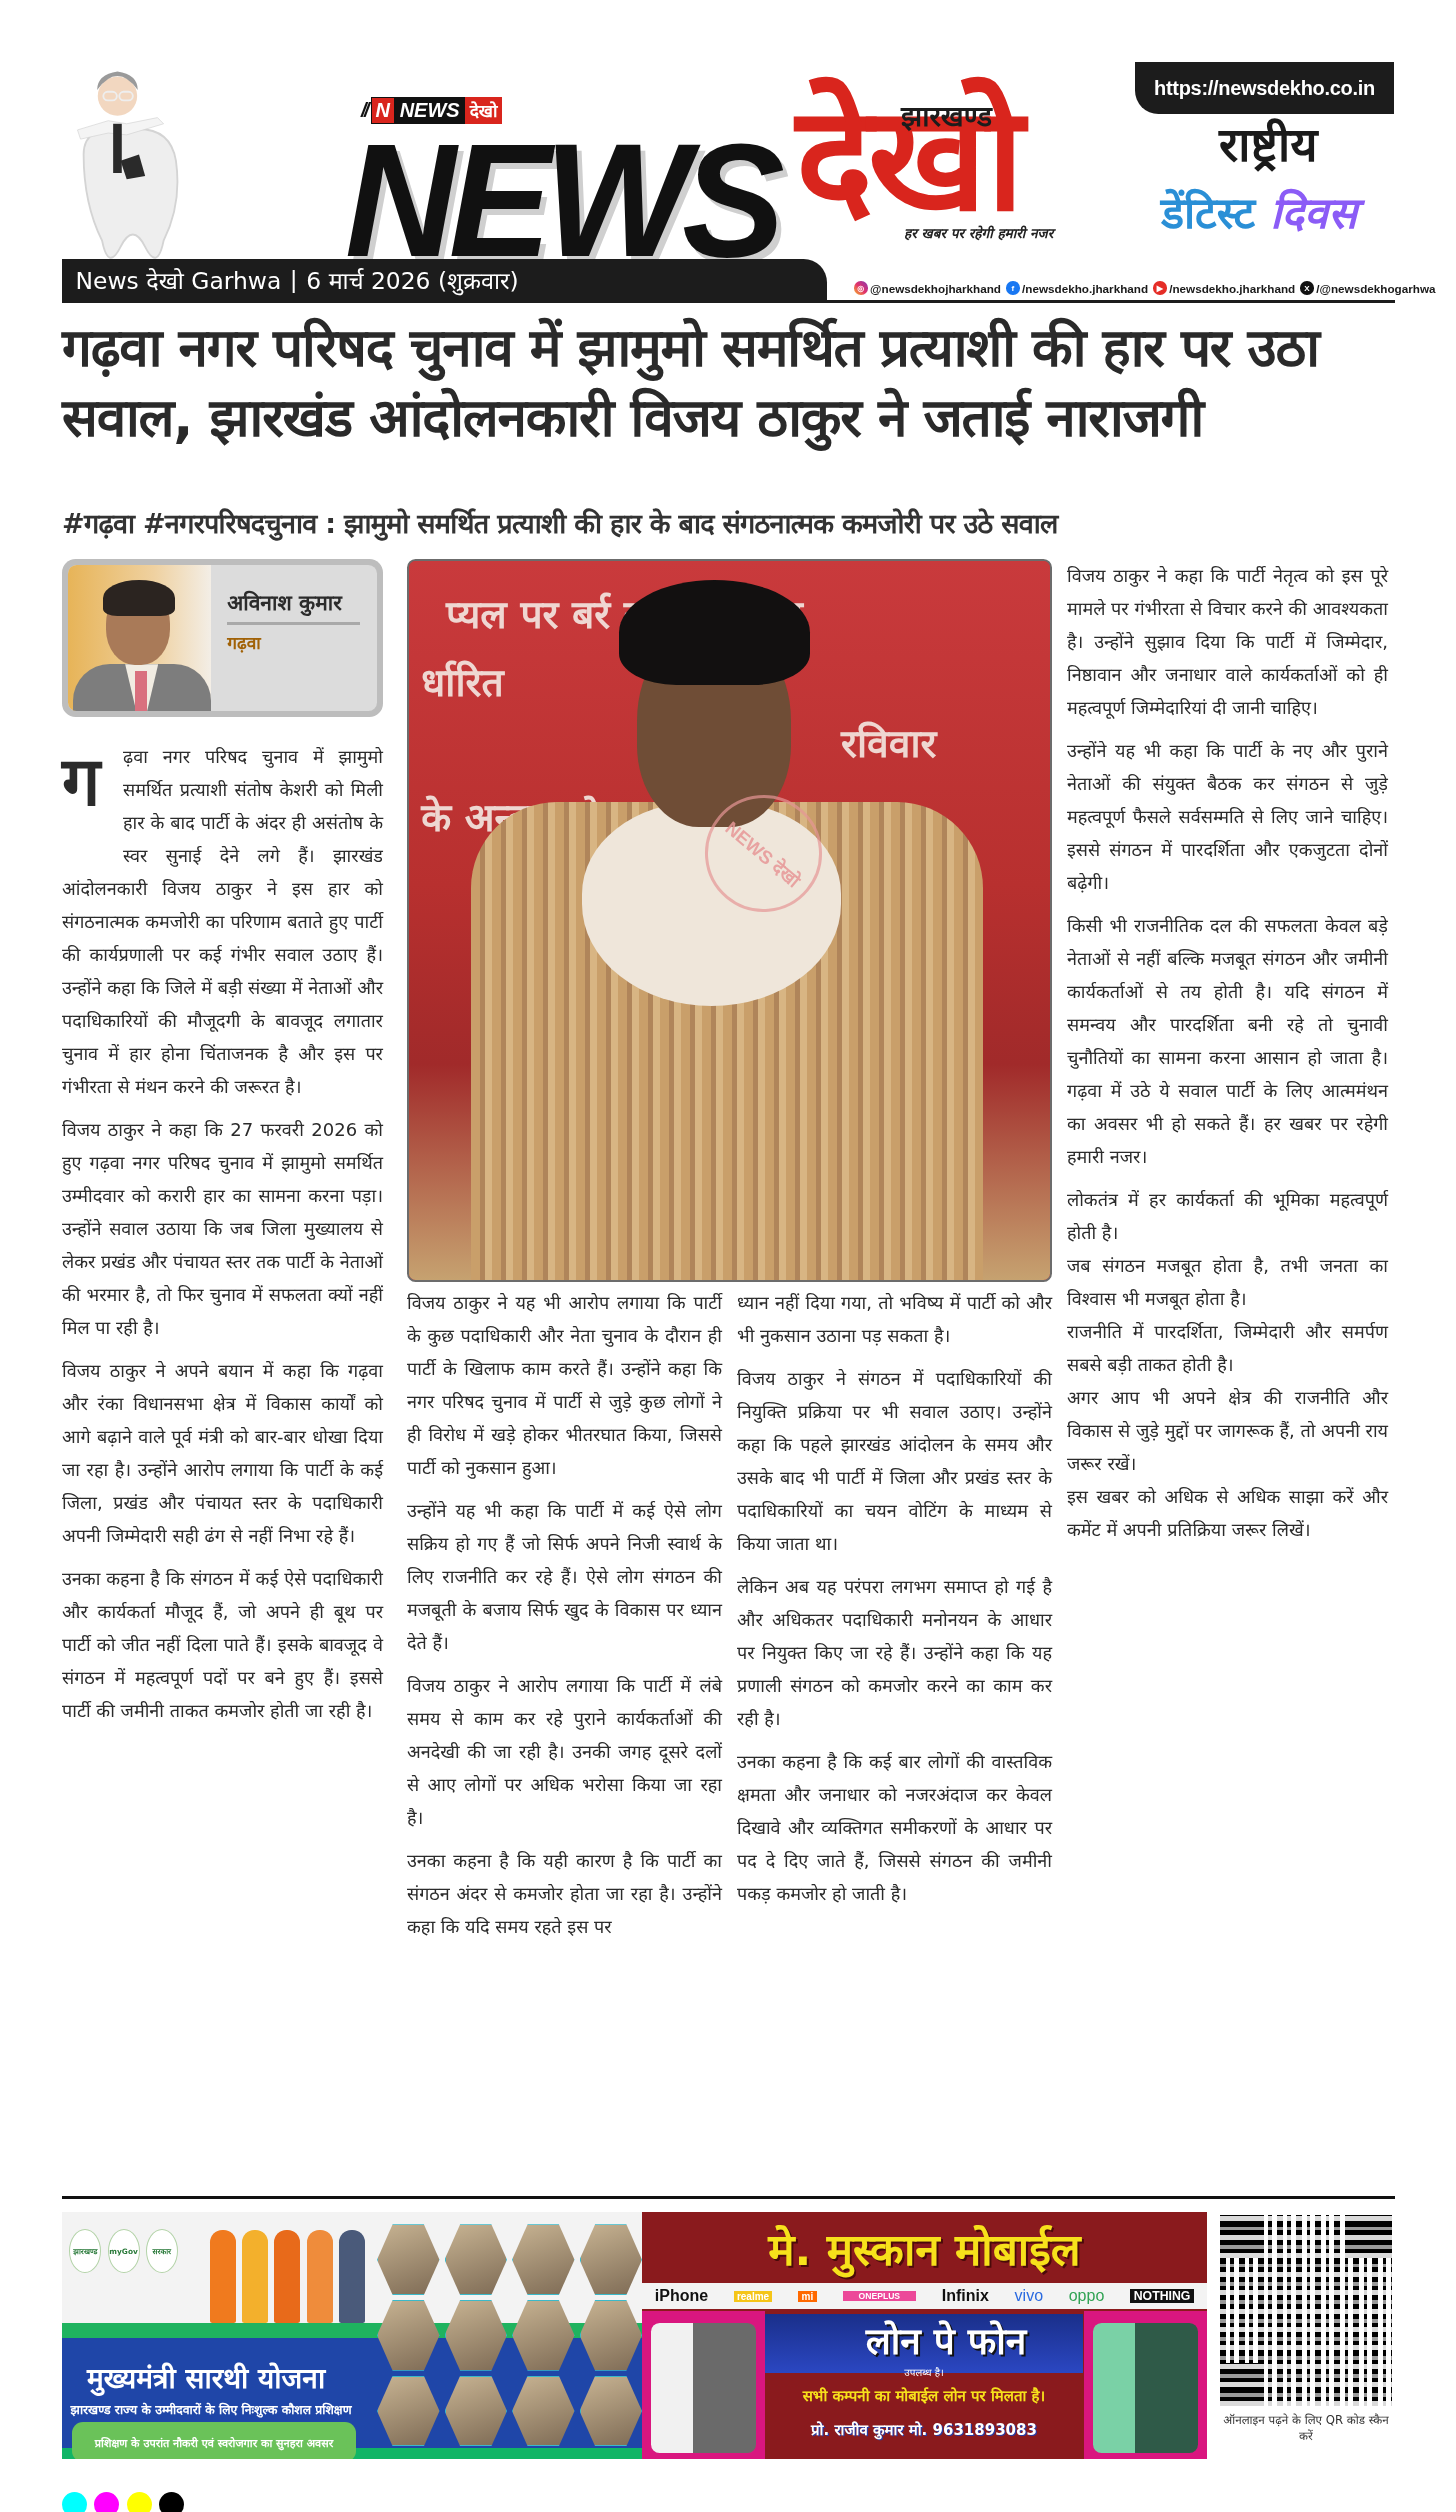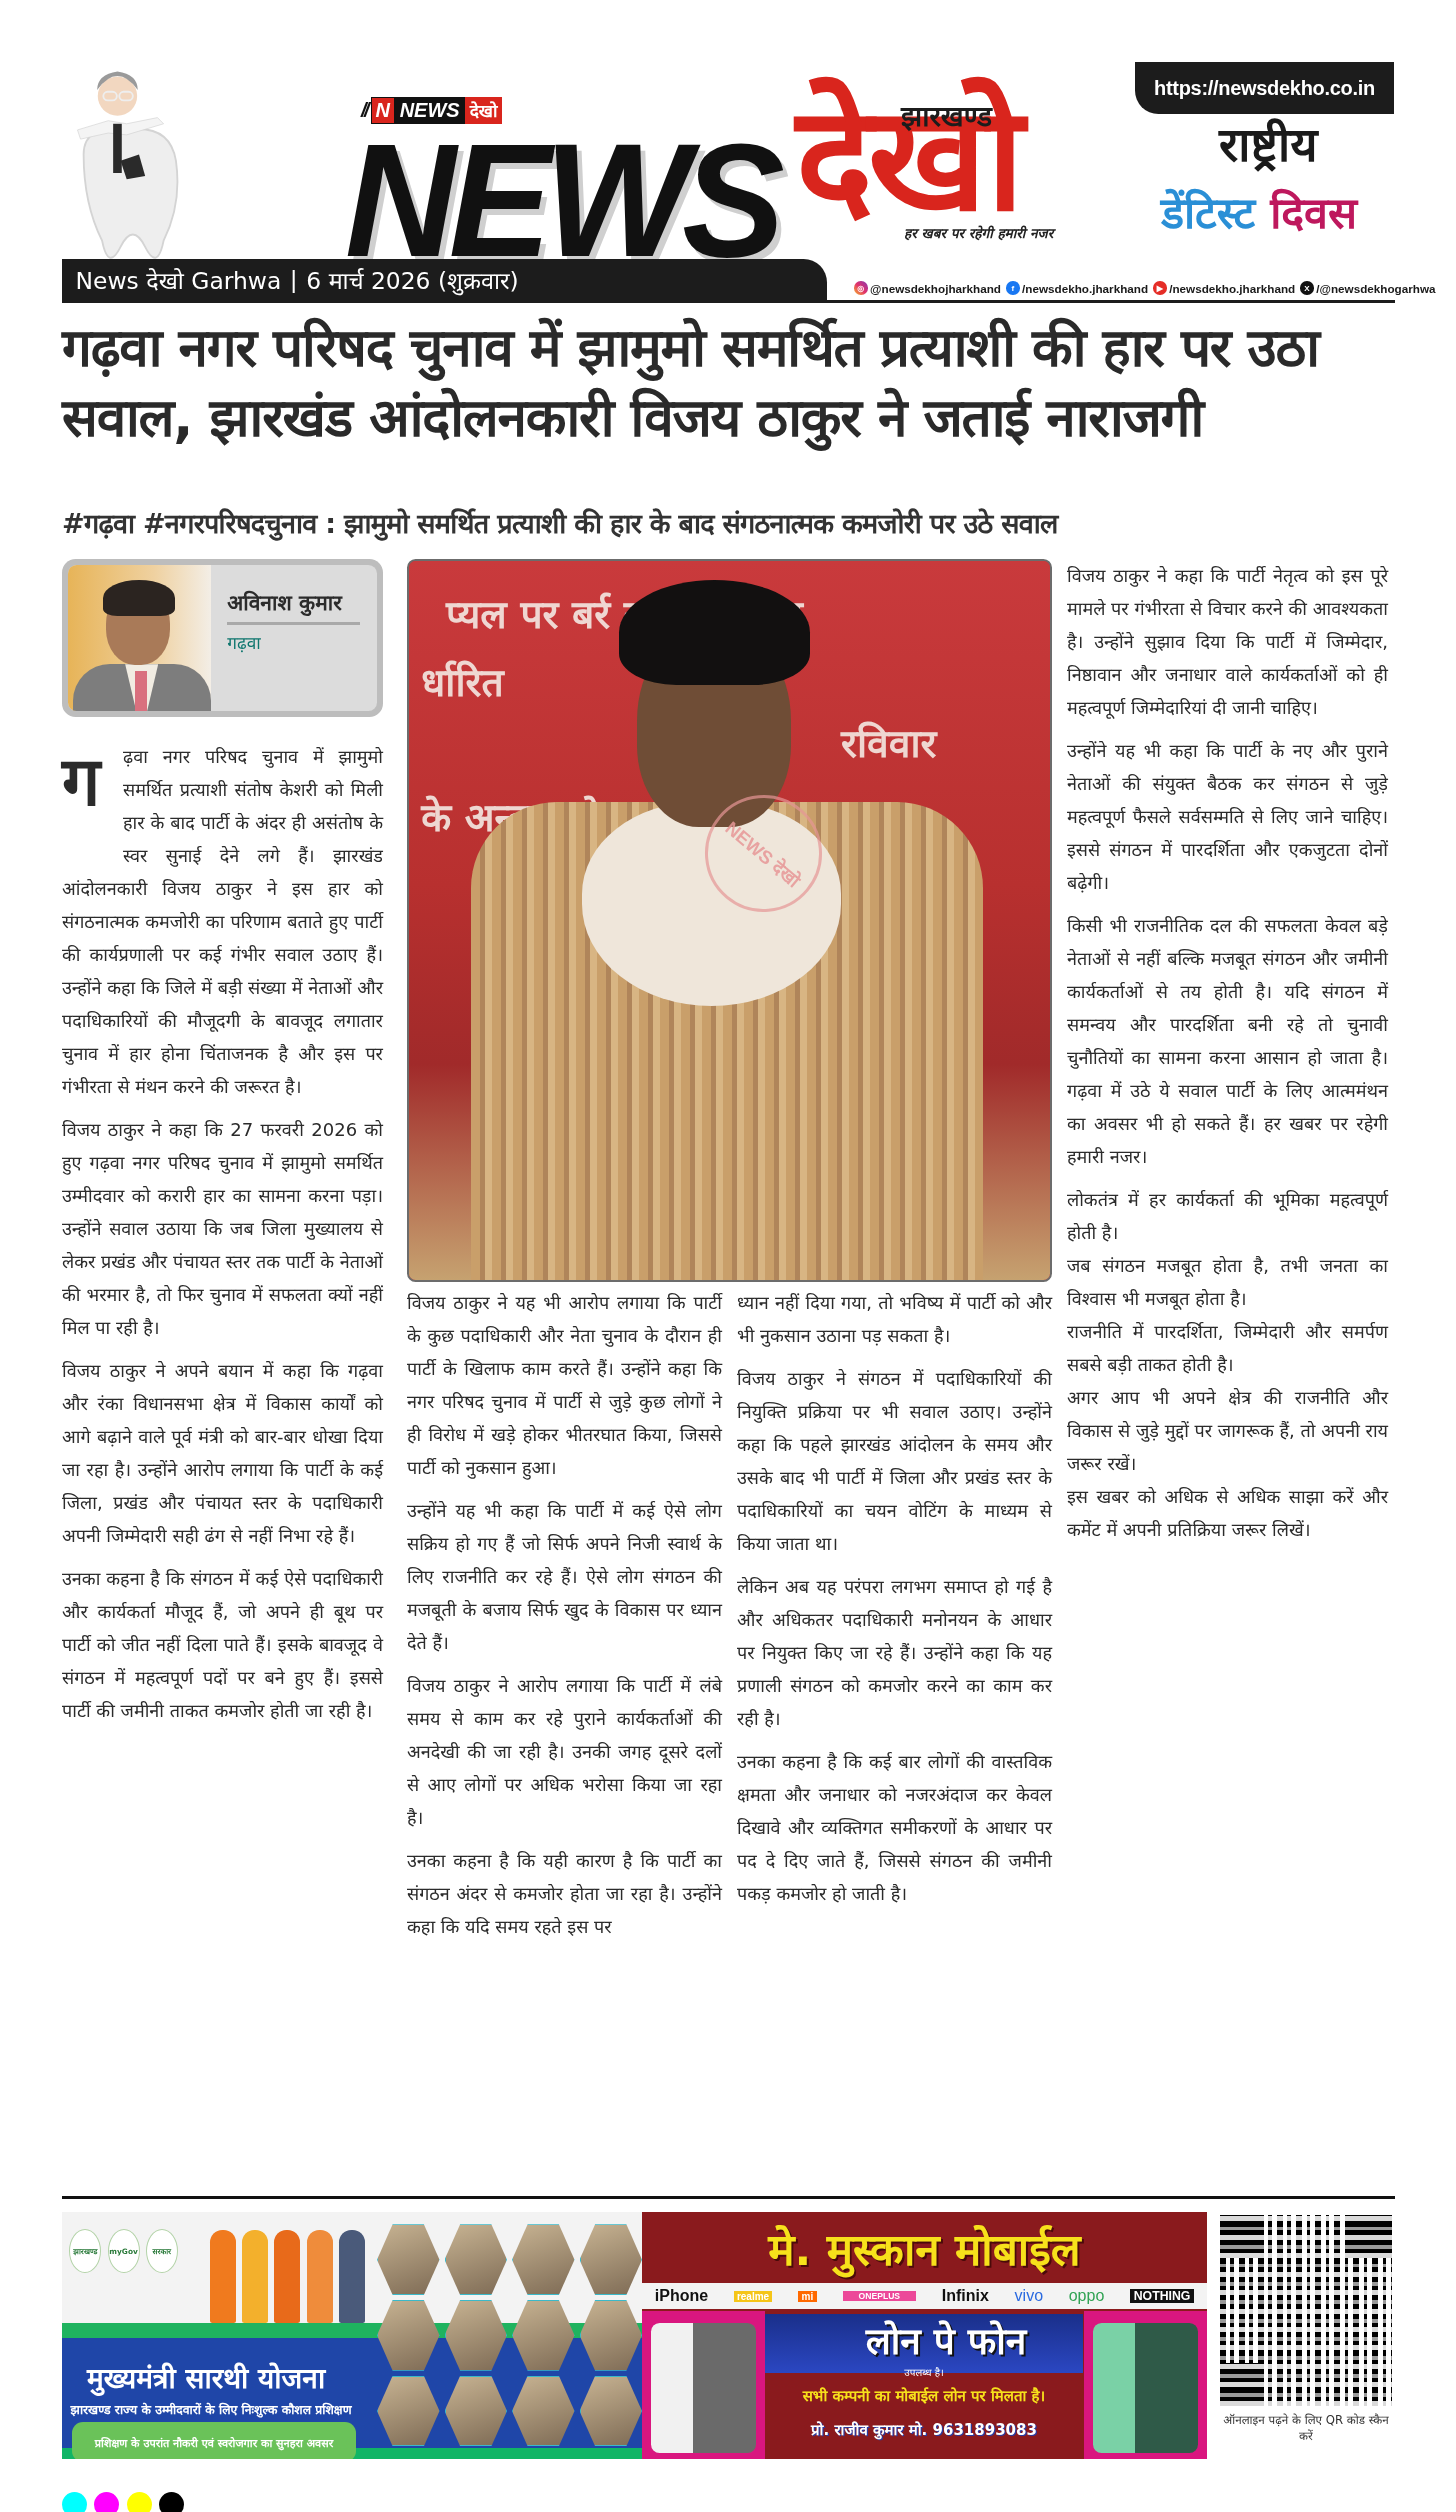--- a/index.html
+++ b/index.html
@@ -15,21 +15,21 @@
   .mini-logo .news-box { background: #111; color: #fff; padding: 0 5px; height: 27px; display: flex; align-items: center; }
   .mini-logo .dekho-box { background: #d9251d; color: #fff; padding: 0 5px; height: 27px; display: flex; align-items: center; font-style: normal; font-size: 17.3px; }
   .big-news { position: absolute; left: 345px; top: 123px; font-family: "Liberation Sans", sans-serif; font-weight: bold; font-style: italic; font-size: 154px; color: #111; letter-spacing: -7.4px; line-height: 1; transform: scaleY(1.05); text-shadow: 5px 6.2px 0 #cfcfcf; }
   .big-dekho { position: absolute; left: 796px; top: 86px; font-family: "DejaVu Sans", sans-serif; font-weight: bold; font-size: 145px; color: #d9251d; line-height: 1; letter-spacing: -5px; }
   .jharkhand-tag { position: absolute; left: 901px; top: 96px; font-family: "DejaVu Sans", sans-serif; font-weight: bold; font-size: 28px; color: #1c1c1c; }
   .tagline { position: absolute; left: 904px; top: 223px; font-size: 13.6px; font-style: italic; font-weight: bold; color: #222; }
   .day-title { position: absolute; left: 1117px; top: 111px; width: 284px; text-align: center; }
   .day-title .l1 { font-family: "DejaVu Sans", sans-serif; font-weight: bold; font-size: 47px; color: #1a1a1a; margin-left: 18.5px; }
   .day-title .l2 { font-family: "DejaVu Sans", sans-serif; font-weight: bold; font-size: 43px; margin-top: 7.4px; }
   .day-title .l2 .blue { color: #2a8fd6; }
-  .day-title .l2 .blk { color: #be185d; }
+  .day-title .l2 .blk { color: #8b5cf6; font-style: italic; }
 
   .dateline-bar { position: absolute; left: 62px; top: 259px; width: 765px; height: 41px; background: #1c1c1c; border-radius: 0 23.4px 0 0; color: #fff; display: flex; align-items: center; padding-left: 13.6px; font-family: "DejaVu Sans", sans-serif; font-size: 23.4px; }
   .dateline-bar .sep { margin: 0 8.6px; }
   .socials { position: absolute; left: 854px; top: 279px; width: 543px; height: 18.5px; display: flex; align-items: center; gap: 5px; font-family: "Liberation Sans", sans-serif; font-weight: bold; font-size: 11.7px; color: #1a1a1a; white-space: nowrap; }
   .socials .si { display: inline-flex; align-items: center; gap: 2.5px; }
   .socials .ico { width: 13.6px; height: 13.6px; border-radius: 50%; display: inline-flex; align-items: center; justify-content: center; color: #fff; font-size: 8px; font-weight: bold; }
   .ico-ig { background: linear-gradient(45deg, #f7b52b, #e1306c, #833ab4); }
   .ico-fb { background: #1877f2; }
   .ico-yt { background: #e52d27; }
   .ico-x { background: #111; }
@@ -44,21 +44,21 @@
   .author-inner { width: 100%; height: 100%; background: #dcdcdc; border-radius: 8.6px; display: flex; overflow: hidden; }
   .author-photo { width: 143px; height: 100%; background: linear-gradient(90deg, #e7b458 0%, #efd1a0 60%, #f3eee6 100%); position: relative; overflow: hidden; }
   .author-photo .head { position: absolute; left: 38px; top: 21px; width: 64px; height: 79px; background: #a97a58; border-radius: 48% 48% 45% 45%; }
   .author-photo .hair { position: absolute; left: 35px; top: 15px; width: 72px; height: 36px; background: #2b2420; border-radius: 50% 50% 20% 20%; }
   .author-photo .suit { position: absolute; left: 5px; top: 99px; width: 138px; height: 74px; background: #7d7d7d; border-radius: 37px 37px 0 0; }
   .author-photo .shirt { position: absolute; left: 57px; top: 99px; width: 33px; height: 56px; background: #f1ece2; clip-path: polygon(0 0, 100% 0, 60% 100%, 40% 100%); }
   .author-photo .tie { position: absolute; left: 67px; top: 106px; width: 12.3px; height: 49px; background: #d9707e; }
   .author-meta { flex: 1; padding: 25px 17.3px 0 16px; }
   .author-name { font-family: "DejaVu Sans", sans-serif; font-weight: bold; font-size: 21px; line-height: 27px; color: #2b2b2b; }
   .author-rule { height: 2.5px; background: #a9a9a9; margin: 5px 0 6.2px; }
-  .author-loc { font-size: 17.3px; color: #0f766e; }
+  .author-loc { font-size: 17.3px; color: #a16207; font-weight: bold; }
 
   
   .col { position: absolute; font-family: "DejaVu Sans", sans-serif; font-size: 18px; line-height: 33px; color: #2b2b2b; text-align: justify; }
   .col p { margin-bottom: 10px; }
   .col1 { left: 62px; top: 740px; width: 321px; }
   .col2 { left: 407px; top: 1286px; width: 315px; }
   .col3 { left: 737px; top: 1286px; width: 315px; }
   .col4 { left: 1067px; top: 559px; width: 321px; }
   .col4 p.tight { margin-bottom: 0; }
   .dropcap { float: left; font-family: "DejaVu Sans", sans-serif; font-weight: bold; font-size: 68px; line-height: 62px; color: #2b2b2b; width: 56px; height: 93px; margin-top: 11px; margin-right: 5px; }

